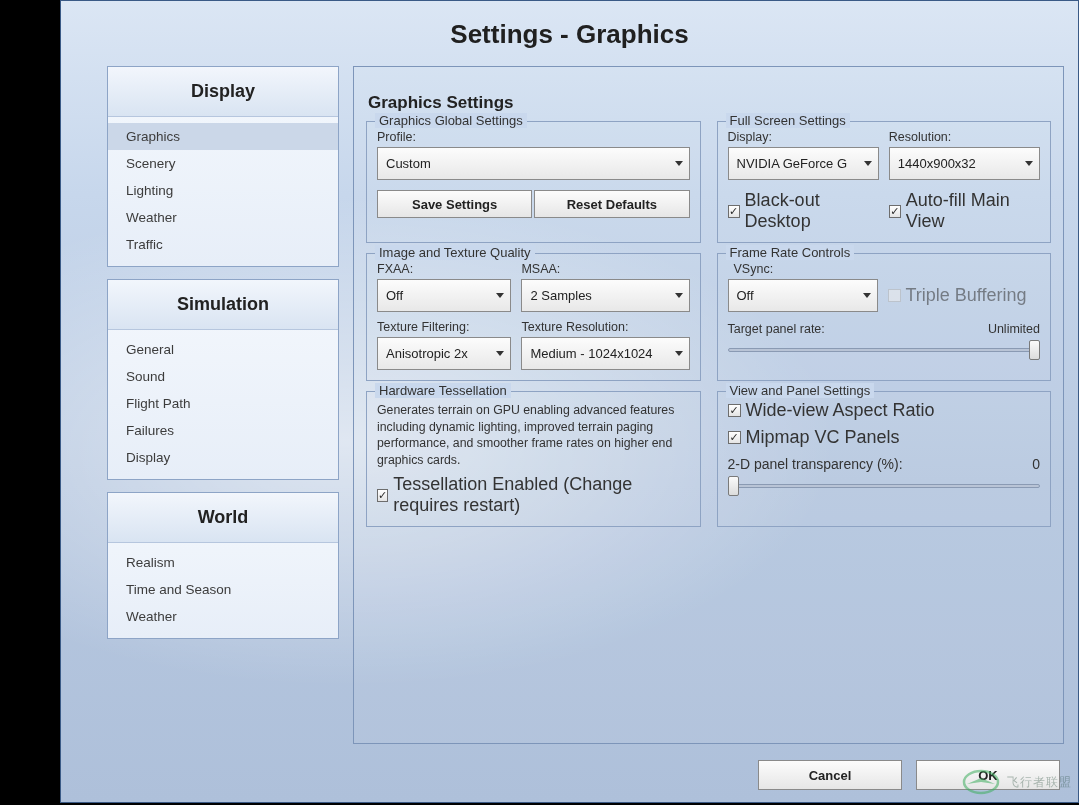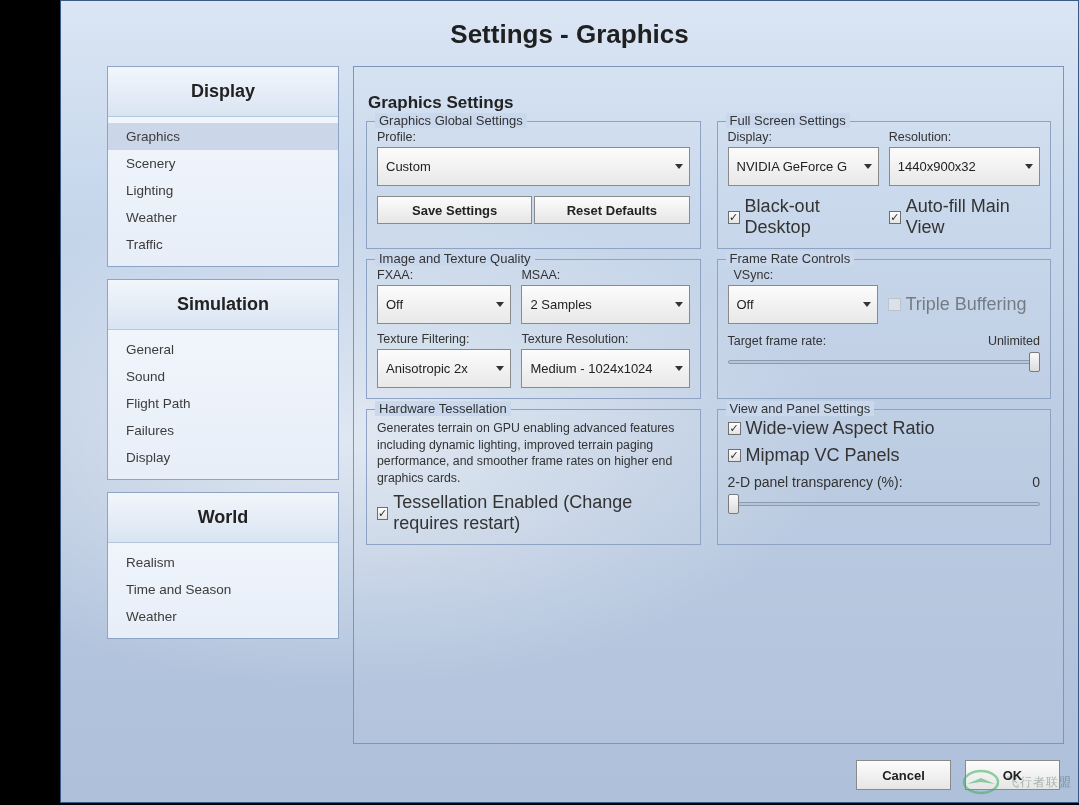--- a/index.html
+++ b/index.html
@@ -112,21 +112,21 @@
     white-space: nowrap;
   }
   .lbl { font-size: 12.5px; color: #333; margin-bottom: 3px; display:block; }
   .row { display: flex; gap: 10px; }
   .col { flex: 1; display: flex; flex-direction: column; }
 
   .select {
     display: flex;
     align-items: center;
     justify-content: space-between;
-    height: 39px;
+    height: 33px;
     padding: 0 6px 0 8px;
     border: 1px solid #8a8a8a;
     background: linear-gradient(180deg, #fcfcfc, #e8e8e8);
     font-size: 13px;
     color: #222;
     cursor: pointer;
   }
   .select .caret {
     width: 0; height: 0;
     border-left: 4px solid transparent;
@@ -175,21 +175,21 @@
   .checkrow { margin-top: 6px; }
   .desc { font-size: 12.3px; color: #333; line-height: 1.35; margin-top: 2px; }
 
   
   .footer {
     display: flex;
     justify-content: flex-end;
     gap: 14px;
     padding: 8px 18px 12px;
   }
-  .footer .btn { width: 95px; height: 30px; }
+  .footer .btn { width: 144px; height: 30px; }
 
   
   .watermark {
     position: absolute;
     right: 6px;
     bottom: 6px;
     display: flex;
     align-items: center;
     gap: 6px;
     opacity: 0.55;
@@ -335,21 +335,21 @@
                 <span>Off</span>
                 <span class="caret"></span>
               </div>
             </div>
             <label class="check" style="opacity:0.55;">
               <span class="cb disabled"></span>
               <span>Triple Buffering</span>
             </label>
           </div>
           <div class="slider-label-row" style="margin-top:10px;">
-            <span>Target frame rate:</span>
+            <span>Target panel rate:</span>
             <span>Unlimited</span>
           </div>
           <div class="slider">
             <div class="track"></div>
             <div class="thumb" style="right:0;"></div>
           </div>
         </div>
 
         <div class="fieldset">
           <div class="legend">Hardware Tessellation</div>

